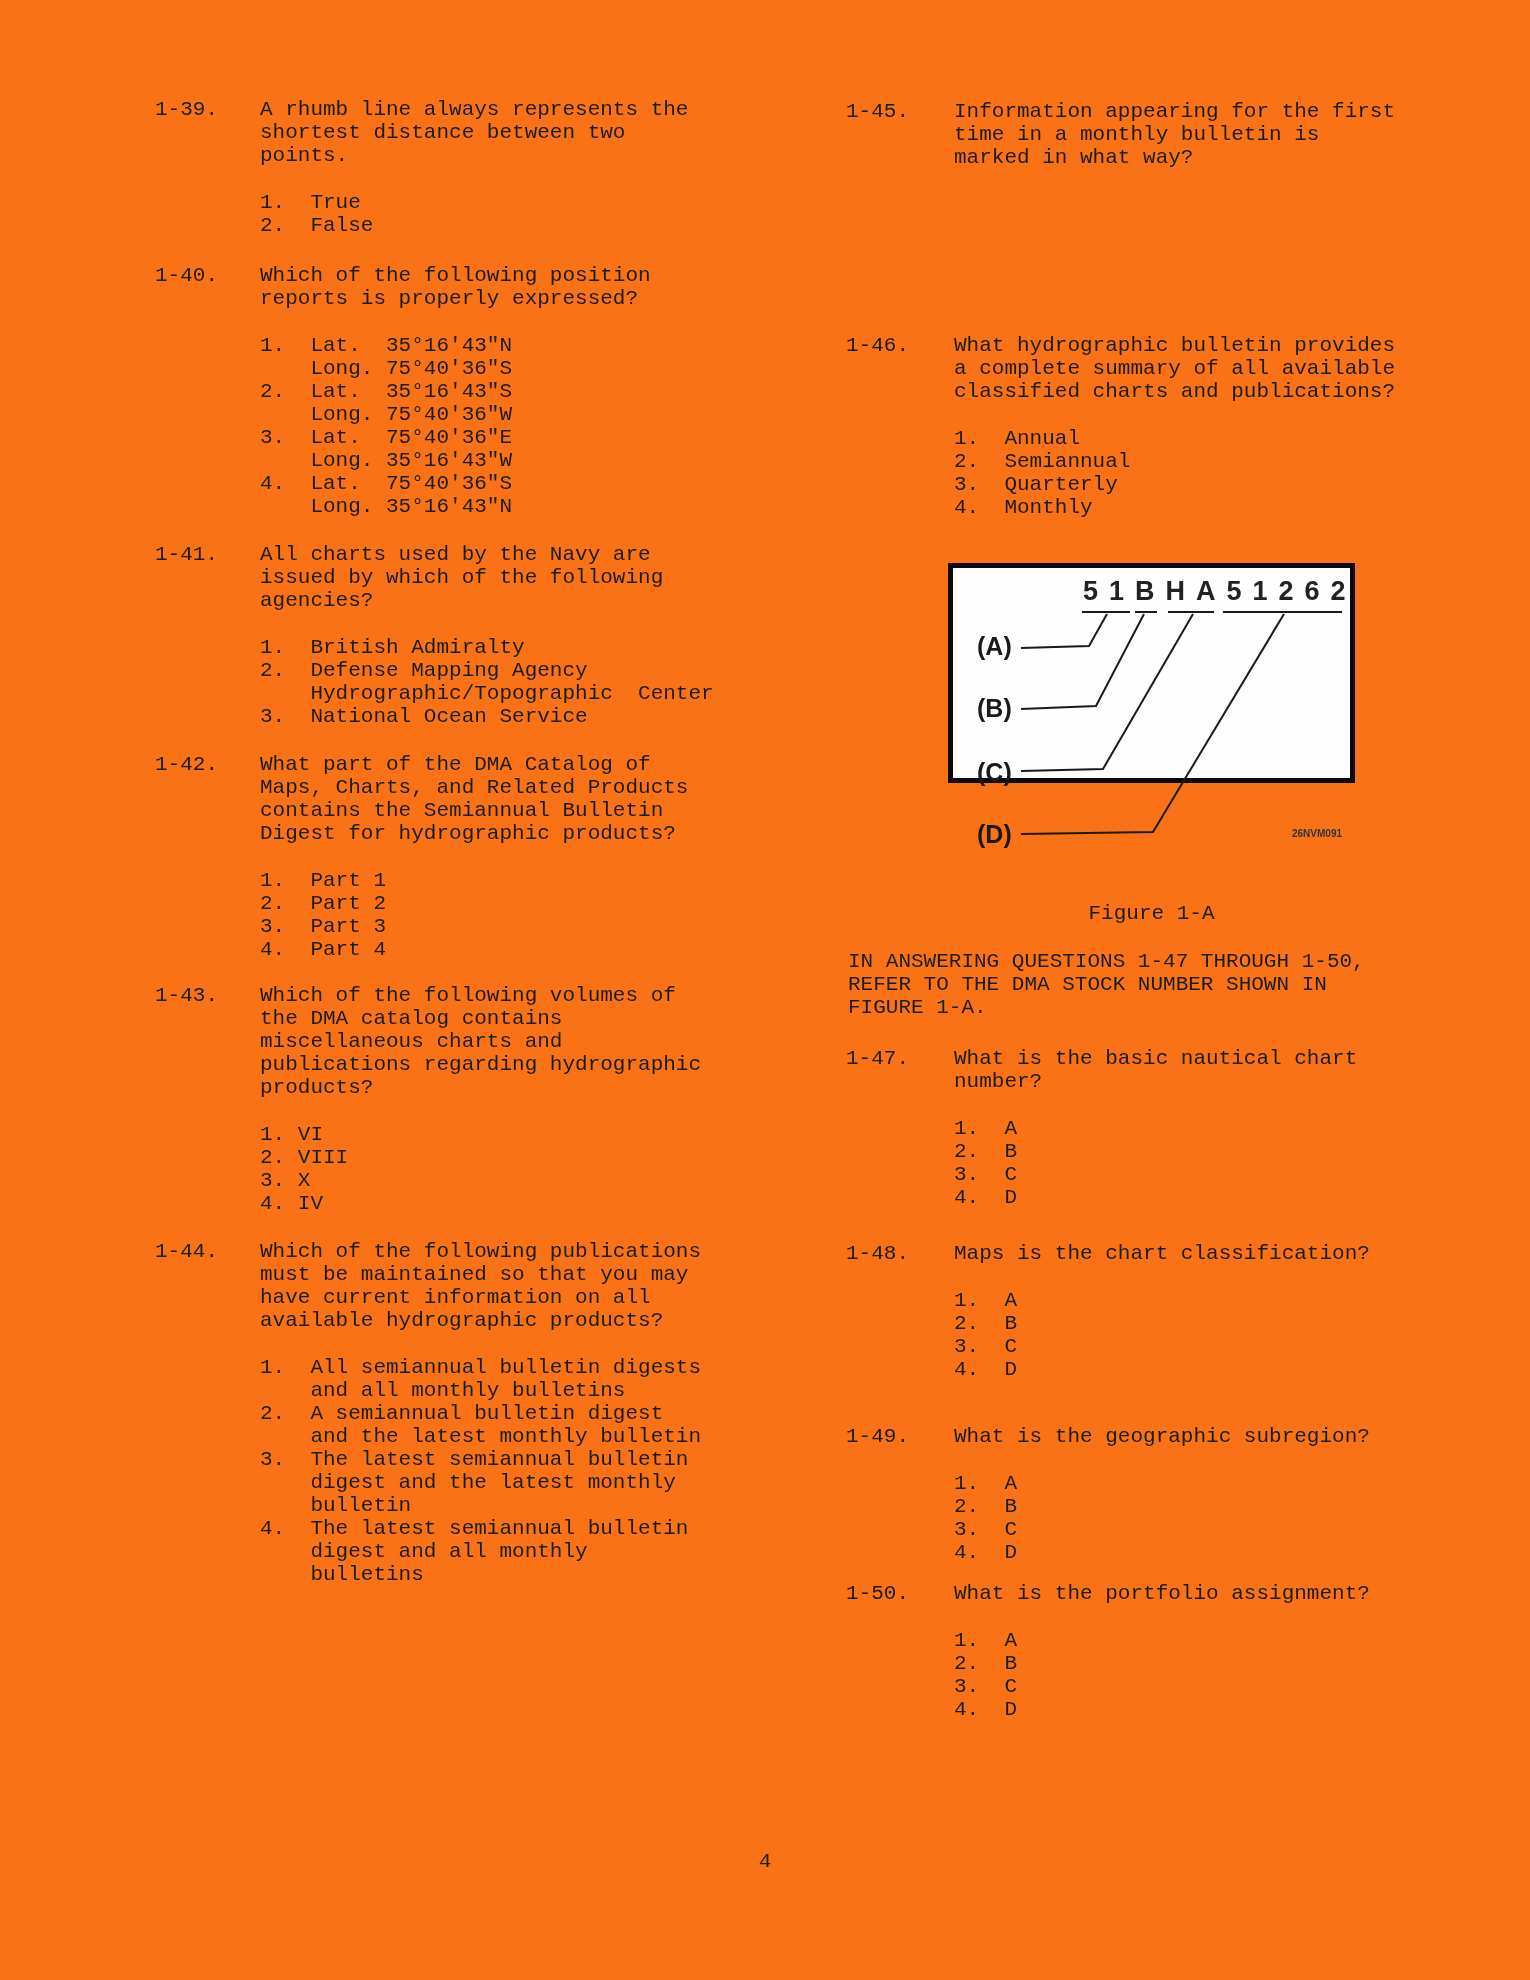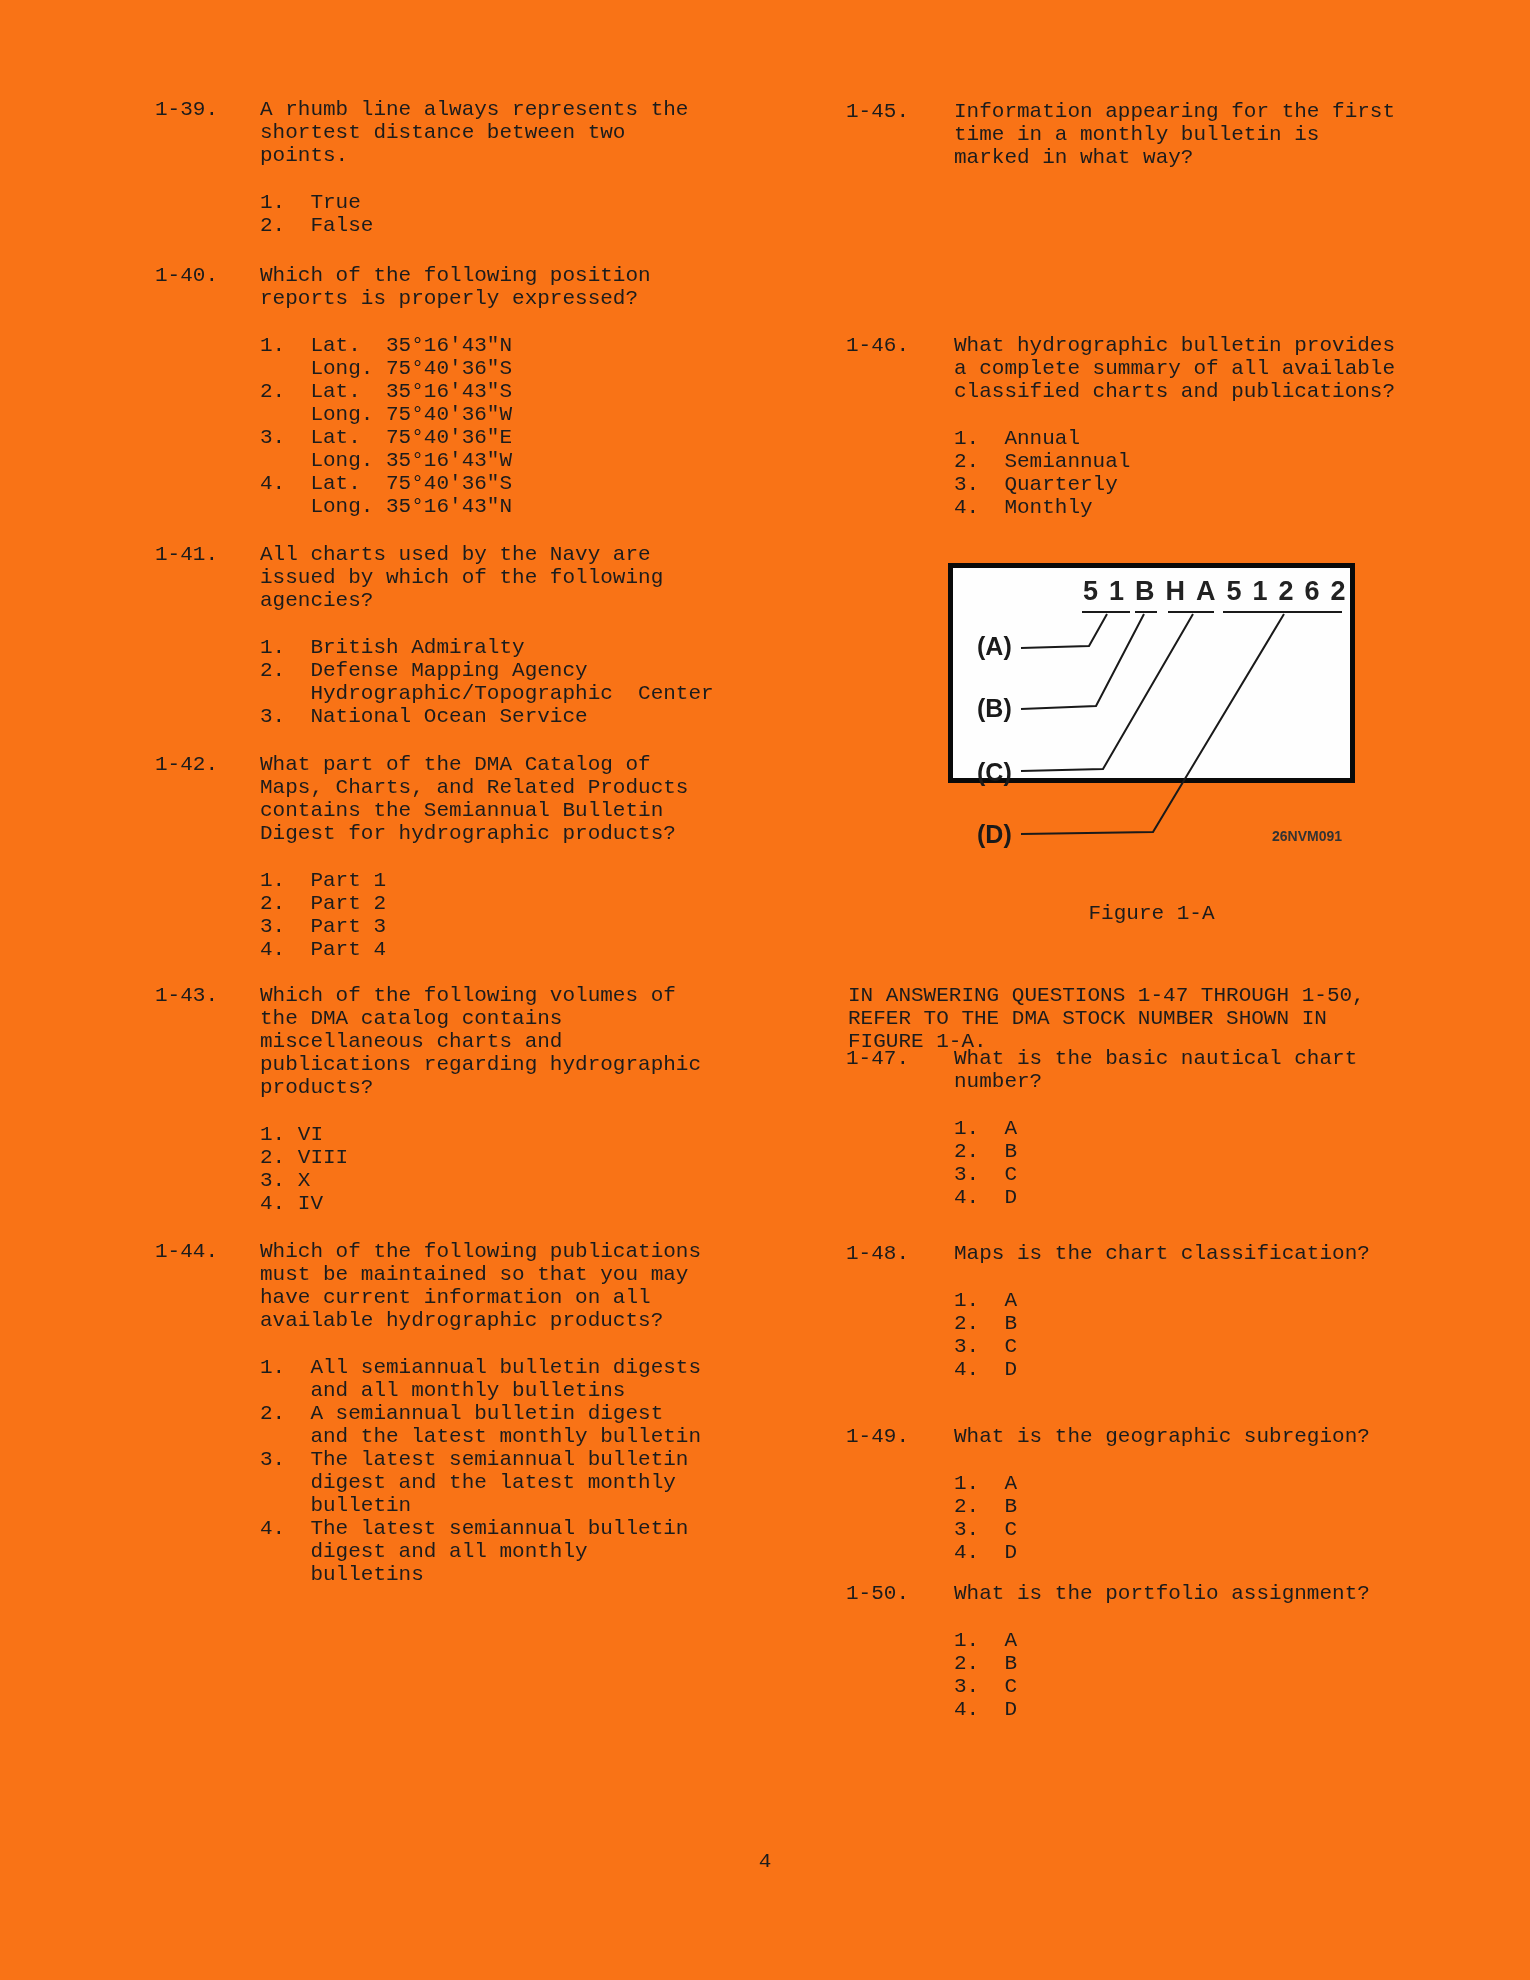--- a/index.html
+++ b/index.html
@@ -14,21 +14,21 @@
     overflow:hidden;
   }
   .question{position:absolute;}
   .qrow{display:flex;align-items:flex-start;}
   .qnum{flex:0 0 auto;white-space:pre;}
   .col-left .qnum{width:105px;}
   .col-right .qnum{width:108px;}
   .qline{white-space:pre;line-height:23px;}
   .opts{margin-top:24px;}
   .opt-line{white-space:pre;line-height:23px;}
-  .instruction{position:absolute;left:848px;top:984px;}
+  .instruction{position:absolute;left:848px;top:950px;}
   .instruction .qline{line-height:23px;}
   .fig-caption{
     position:absolute;top:902px;left:948px;width:407px;
     text-align:center;white-space:pre;line-height:23px;
   }
   .page-num{position:absolute;top:1850px;left:0;width:1530px;text-align:center;}
   
   .figure-box{
     position:absolute;left:948px;top:563px;width:407px;height:220px;
     border:5px solid #0a0a0a;background:#fefefe;box-sizing:border-box;
@@ -41,21 +41,21 @@
   }
   .fig-label{
     position:absolute;left:24px;
     font-family:"Liberation Sans","DejaVu Sans",sans-serif;
     font-weight:800;font-size:25px;color:#1a1a1a;
   }
   .fig-svg{position:absolute;left:0;top:0;}
   .corner-code{
     position:absolute;right:8px;top:260px;
     font-family:"Liberation Sans","DejaVu Sans",sans-serif;
-    font-size:14px;font-weight:600;color:#333;
+    font-size:10px;font-weight:600;color:#333;
   }
 </style>
 </head>
 <body>
 
 <div id="page">
 
   <div id="col-left" class="col-left">
       <div class="question" style="left: 155px; top: 98px;">
         <div class="qrow">

